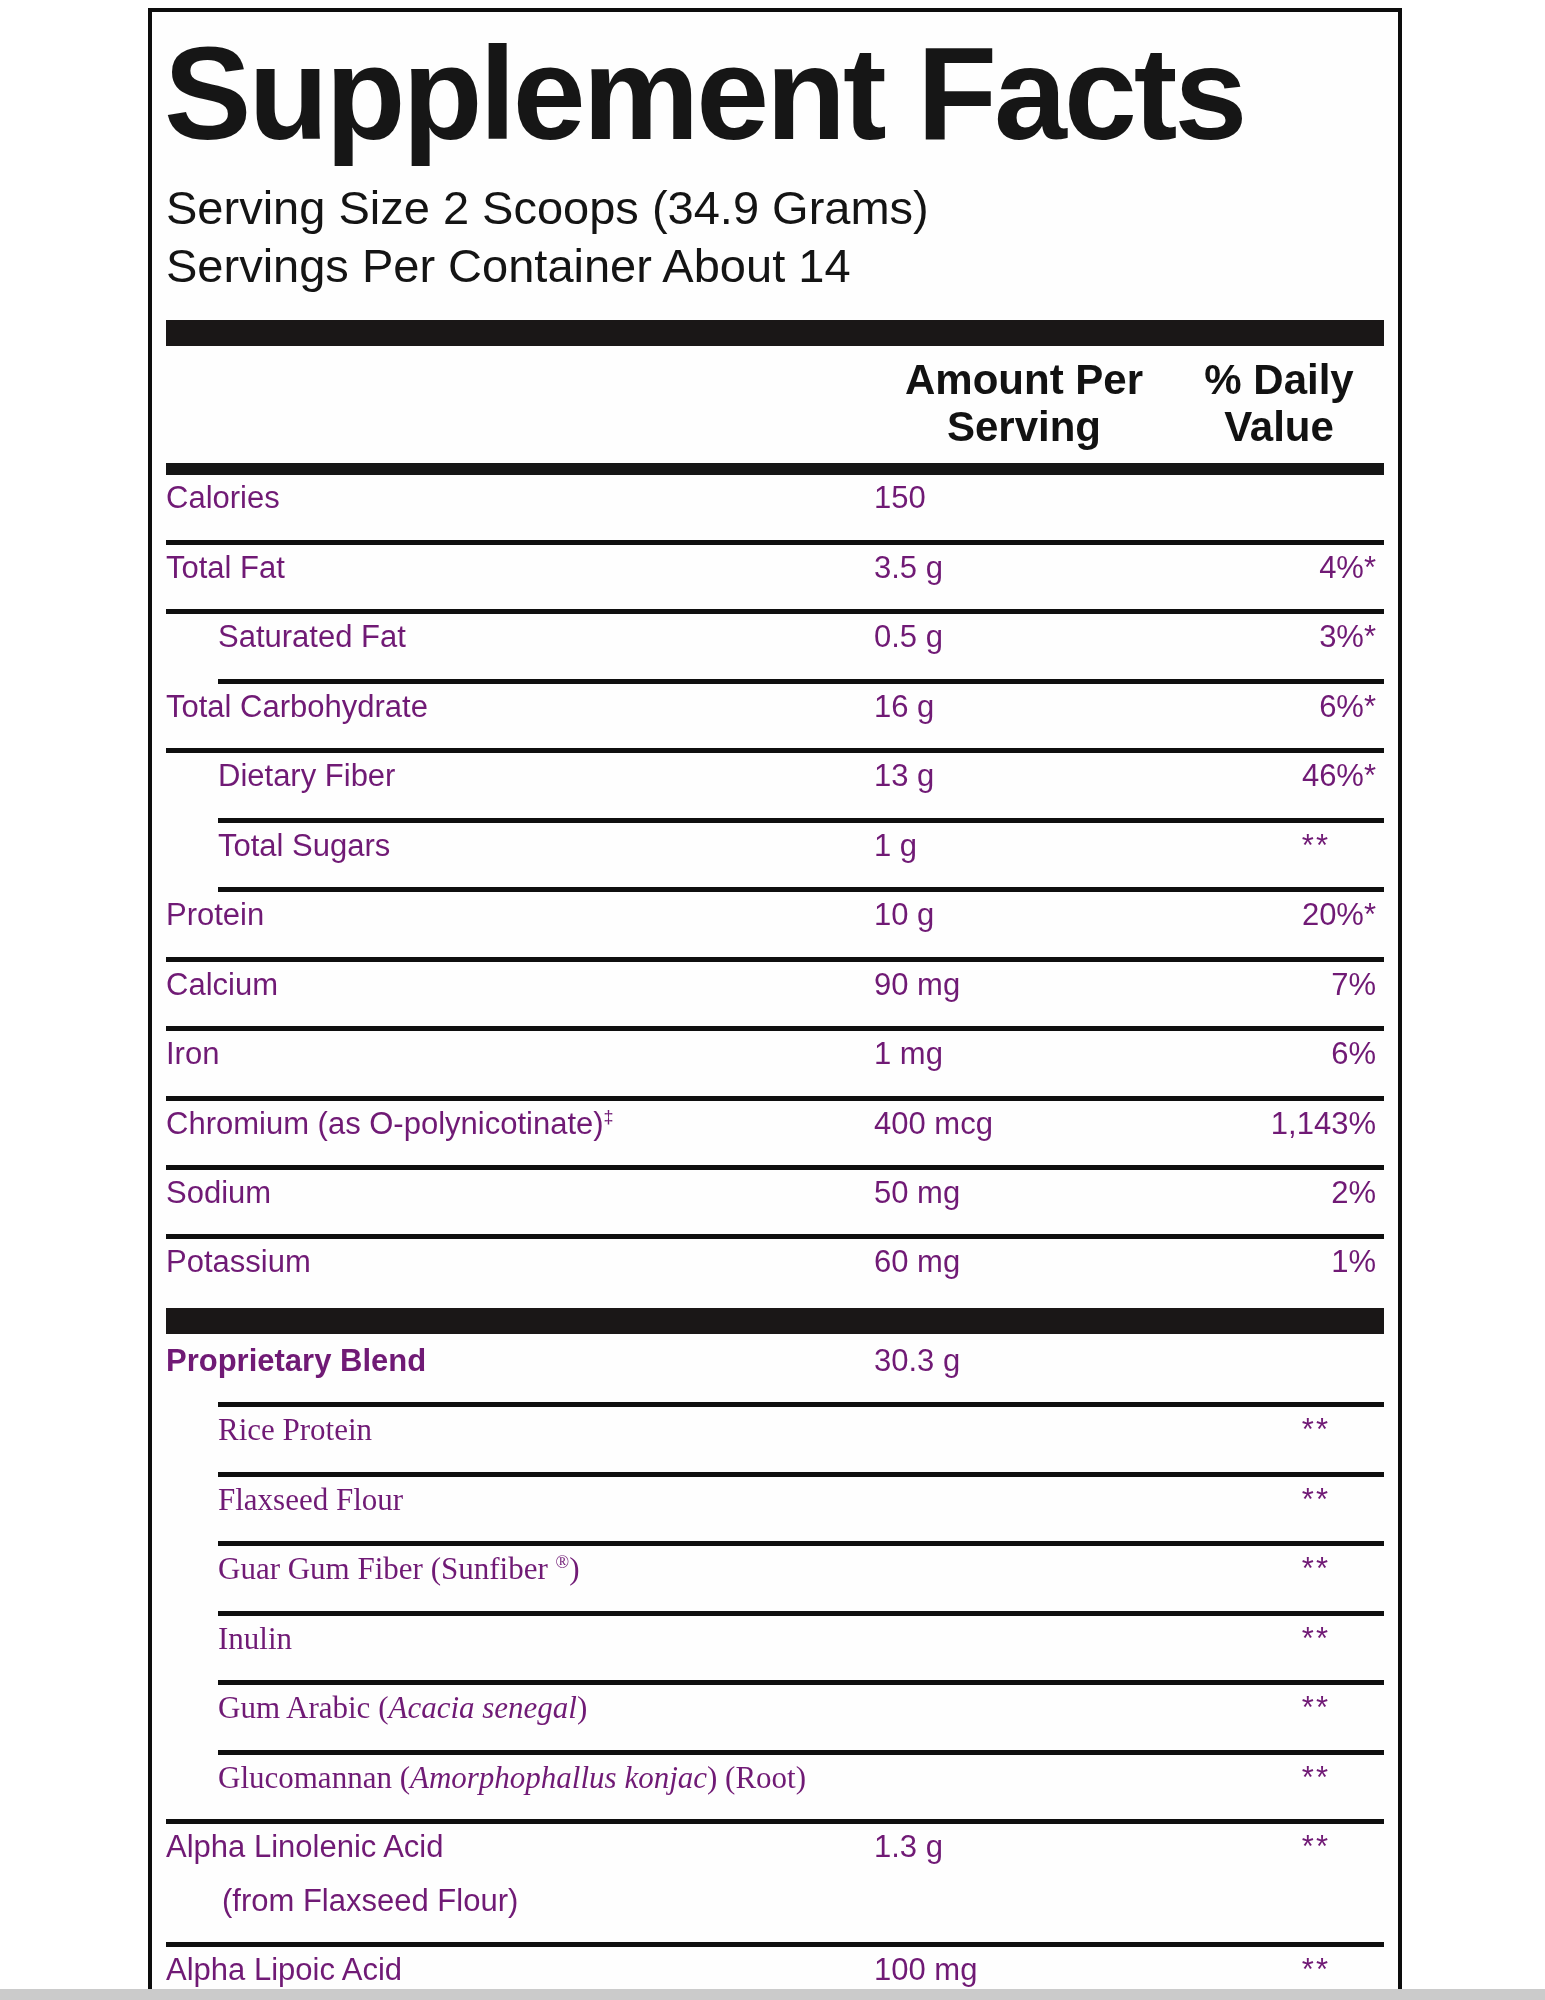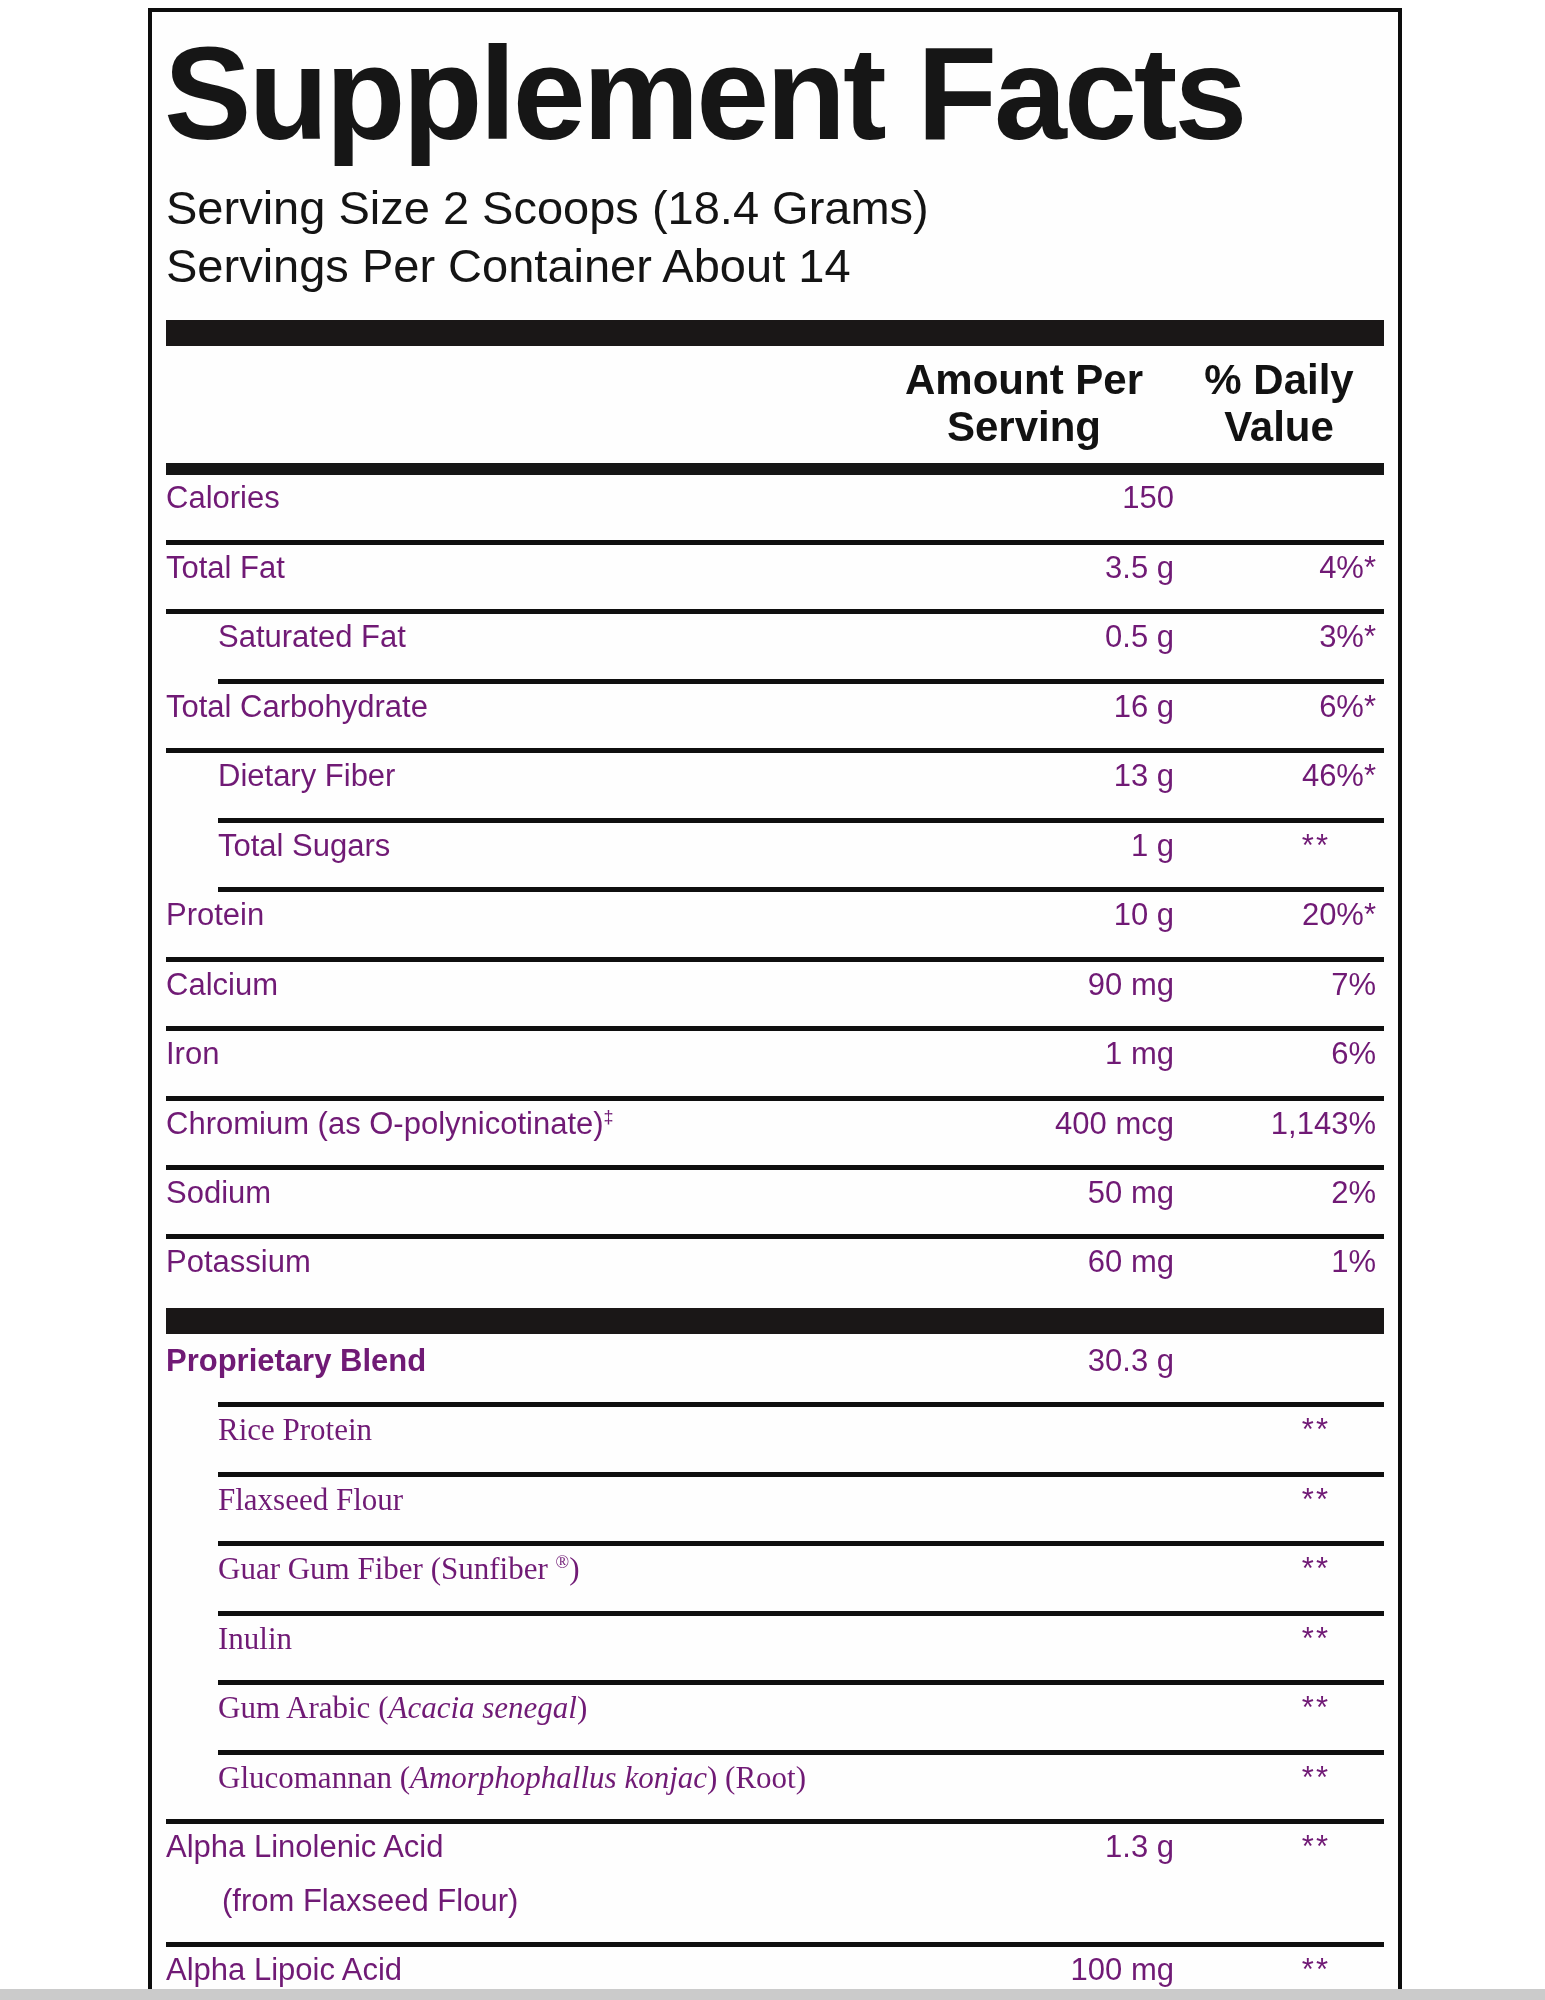--- a/index.html
+++ b/index.html
@@ -60,34 +60,34 @@
     padding:6px 0 25px;
     font-size:31px;
     line-height:1.08;
     color:#701a75;
   }
   .row.bold .name{font-weight:bold;}
   .row .name{padding-right:4px;}
   .row.ind .name{padding-left:52px;}
   .name.span2{grid-column:1 / 3;font-family:Liberation Serif, serif;}
   .name2{padding-left:56px;margin-top:20px;}
-  .cell.amt{text-align:right;white-space:nowrap;}
+  .cell.amt{text-align:left;white-space:nowrap;}
   .cell.dv{text-align:right;padding-right:8px;white-space:nowrap;}
   .cell.dv.nodv{padding-right:54px;letter-spacing:2px;}
   .sep{height:5px;background:#0f0f0f;}
   .sep.ind{margin-left:52px;}
   sup{font-size:58%;vertical-align:super;line-height:0;}
   em{font-style:italic;}
 </style>
 </head>
 <body>
 
 <div class="label">
   <div class="title">Supplement Facts</div>
-  <div class="serv">Serving Size 2 Scoops (18.4 Grams)</div>
+  <div class="serv">Serving Size 2 Scoops (34.9 Grams)</div>
   <div class="serv">Servings Per Container About 14</div>
 
   <div class="thickbar top"></div>
 
   <div class="hdr">
     <div class="h"></div>
     <div class="h">
       <div>Amount Per</div>
       <div>Serving</div>
     </div>

